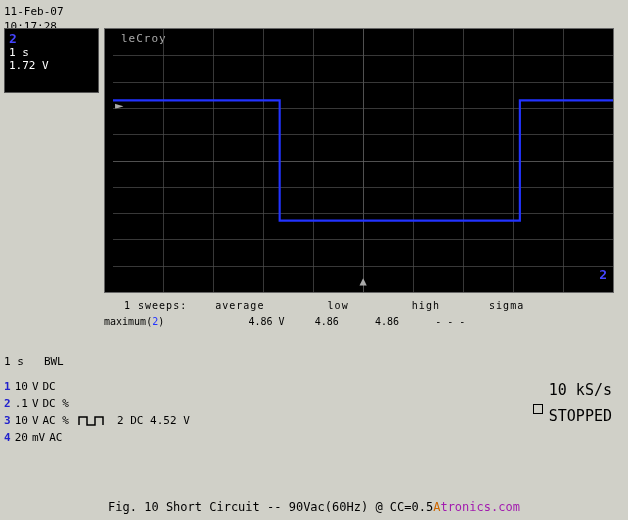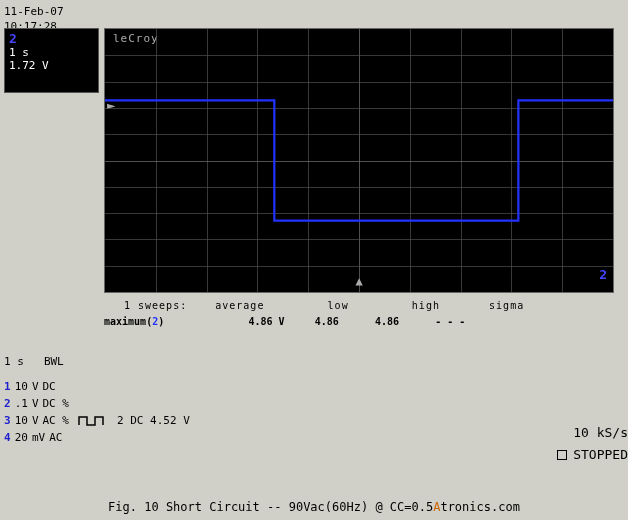--- a/index.html
+++ b/index.html
@@ -38,20 +38,21 @@
       font-weight: bold;
     }
     .scope-area {
       position: absolute;
       top: 28px;
       left: 104px;
       width: 510px;
       height: 265px;
       background: #000;
       border: 1px solid #666;
+      padding-left: 8px;
     }
     .scope-inner {
       position: relative;
       width: 100%;
       height: 100%;
     }
     .lecroy-label {
       position: absolute;
       top: 3px;
       left: 8px;
@@ -119,30 +120,28 @@
       line-height: 1.55;
     }
     .ch-row {
       display: flex;
       align-items: center;
       gap: 4px;
     }
     .ch-num-blue { color: #2222cc; font-weight: bold; }
     .right-status {
       position: absolute;
-      right: 0;
+      right: 16px;
       top: 378px;
       text-align: right;
-      font-size: 13px;
+      font-size: 15px;
       line-height: 1.7;
-      margin-top: 44px;
     }
     .stopped-box {
       display: flex;
-      align-items: center;
       gap: 6px;
     }
     .stop-square {
       width: 10px;
       height: 10px;
       border: 1px solid #000;
       background: #d0d0c8;
     }
     .caption {
       position: absolute;
@@ -205,21 +204,21 @@
     <div class="ch2-label" style="bottom:10px;">2</div>
 
     <div style="position:absolute;bottom:4px;left:50%;transform:translateX(-50%);color:#aaa;font-size:12px;">▲</div>
   </div>
 </div>
 
 <div class="stats-area">
   <div style="padding-left:20px; letter-spacing:1px;">
     <span>1 sweeps:&nbsp;&nbsp;&nbsp; average&nbsp;&nbsp;&nbsp;&nbsp;&nbsp;&nbsp;&nbsp;&nbsp; low&nbsp;&nbsp;&nbsp;&nbsp;&nbsp;&nbsp;&nbsp;&nbsp; high&nbsp;&nbsp;&nbsp;&nbsp;&nbsp;&nbsp; sigma</span>
   </div>
-  <div style="padding-left:0px;font-weight:bold;">
+  <div style="padding-left:0px;">
     <span>maximum(<span style="color:#2233ff;">2</span>)&nbsp;&nbsp;&nbsp;&nbsp;&nbsp;&nbsp;&nbsp;&nbsp;&nbsp;&nbsp;&nbsp;&nbsp;&nbsp; 4.86 V&nbsp;&nbsp;&nbsp;&nbsp; 4.86&nbsp;&nbsp;&nbsp;&nbsp;&nbsp; 4.86&nbsp;&nbsp;&nbsp;&nbsp;&nbsp; - - -</span>
   </div>
 </div>
 
 <div class="bottom-area">
   <div class="bottom-row1">
     <span>1 s</span>
     <span>BWL</span>
   </div>
 </div>
@@ -258,14 +257,14 @@
 
 <div class="right-status">
   <div>10 kS/s</div>
   <div class="stopped-box">
     <div class="stop-square"></div>
     <span>STOPPED</span>
   </div>
 </div>
 
 <div class="caption">
-  <span>Fig. 10  Short Circuit  --  90Vac(60Hz) @ CC=0.5</span><span class="brand">A</span><span style="color:#000000;">tronics.com</span>
+  <span>Fig. 10  Short Circuit  --  90Vac(60Hz) @ CC=0.5</span><span class="brand">A</span><span style="color:#a21caf;">tronics.com</span>
 </div>
 
 </body></html>

